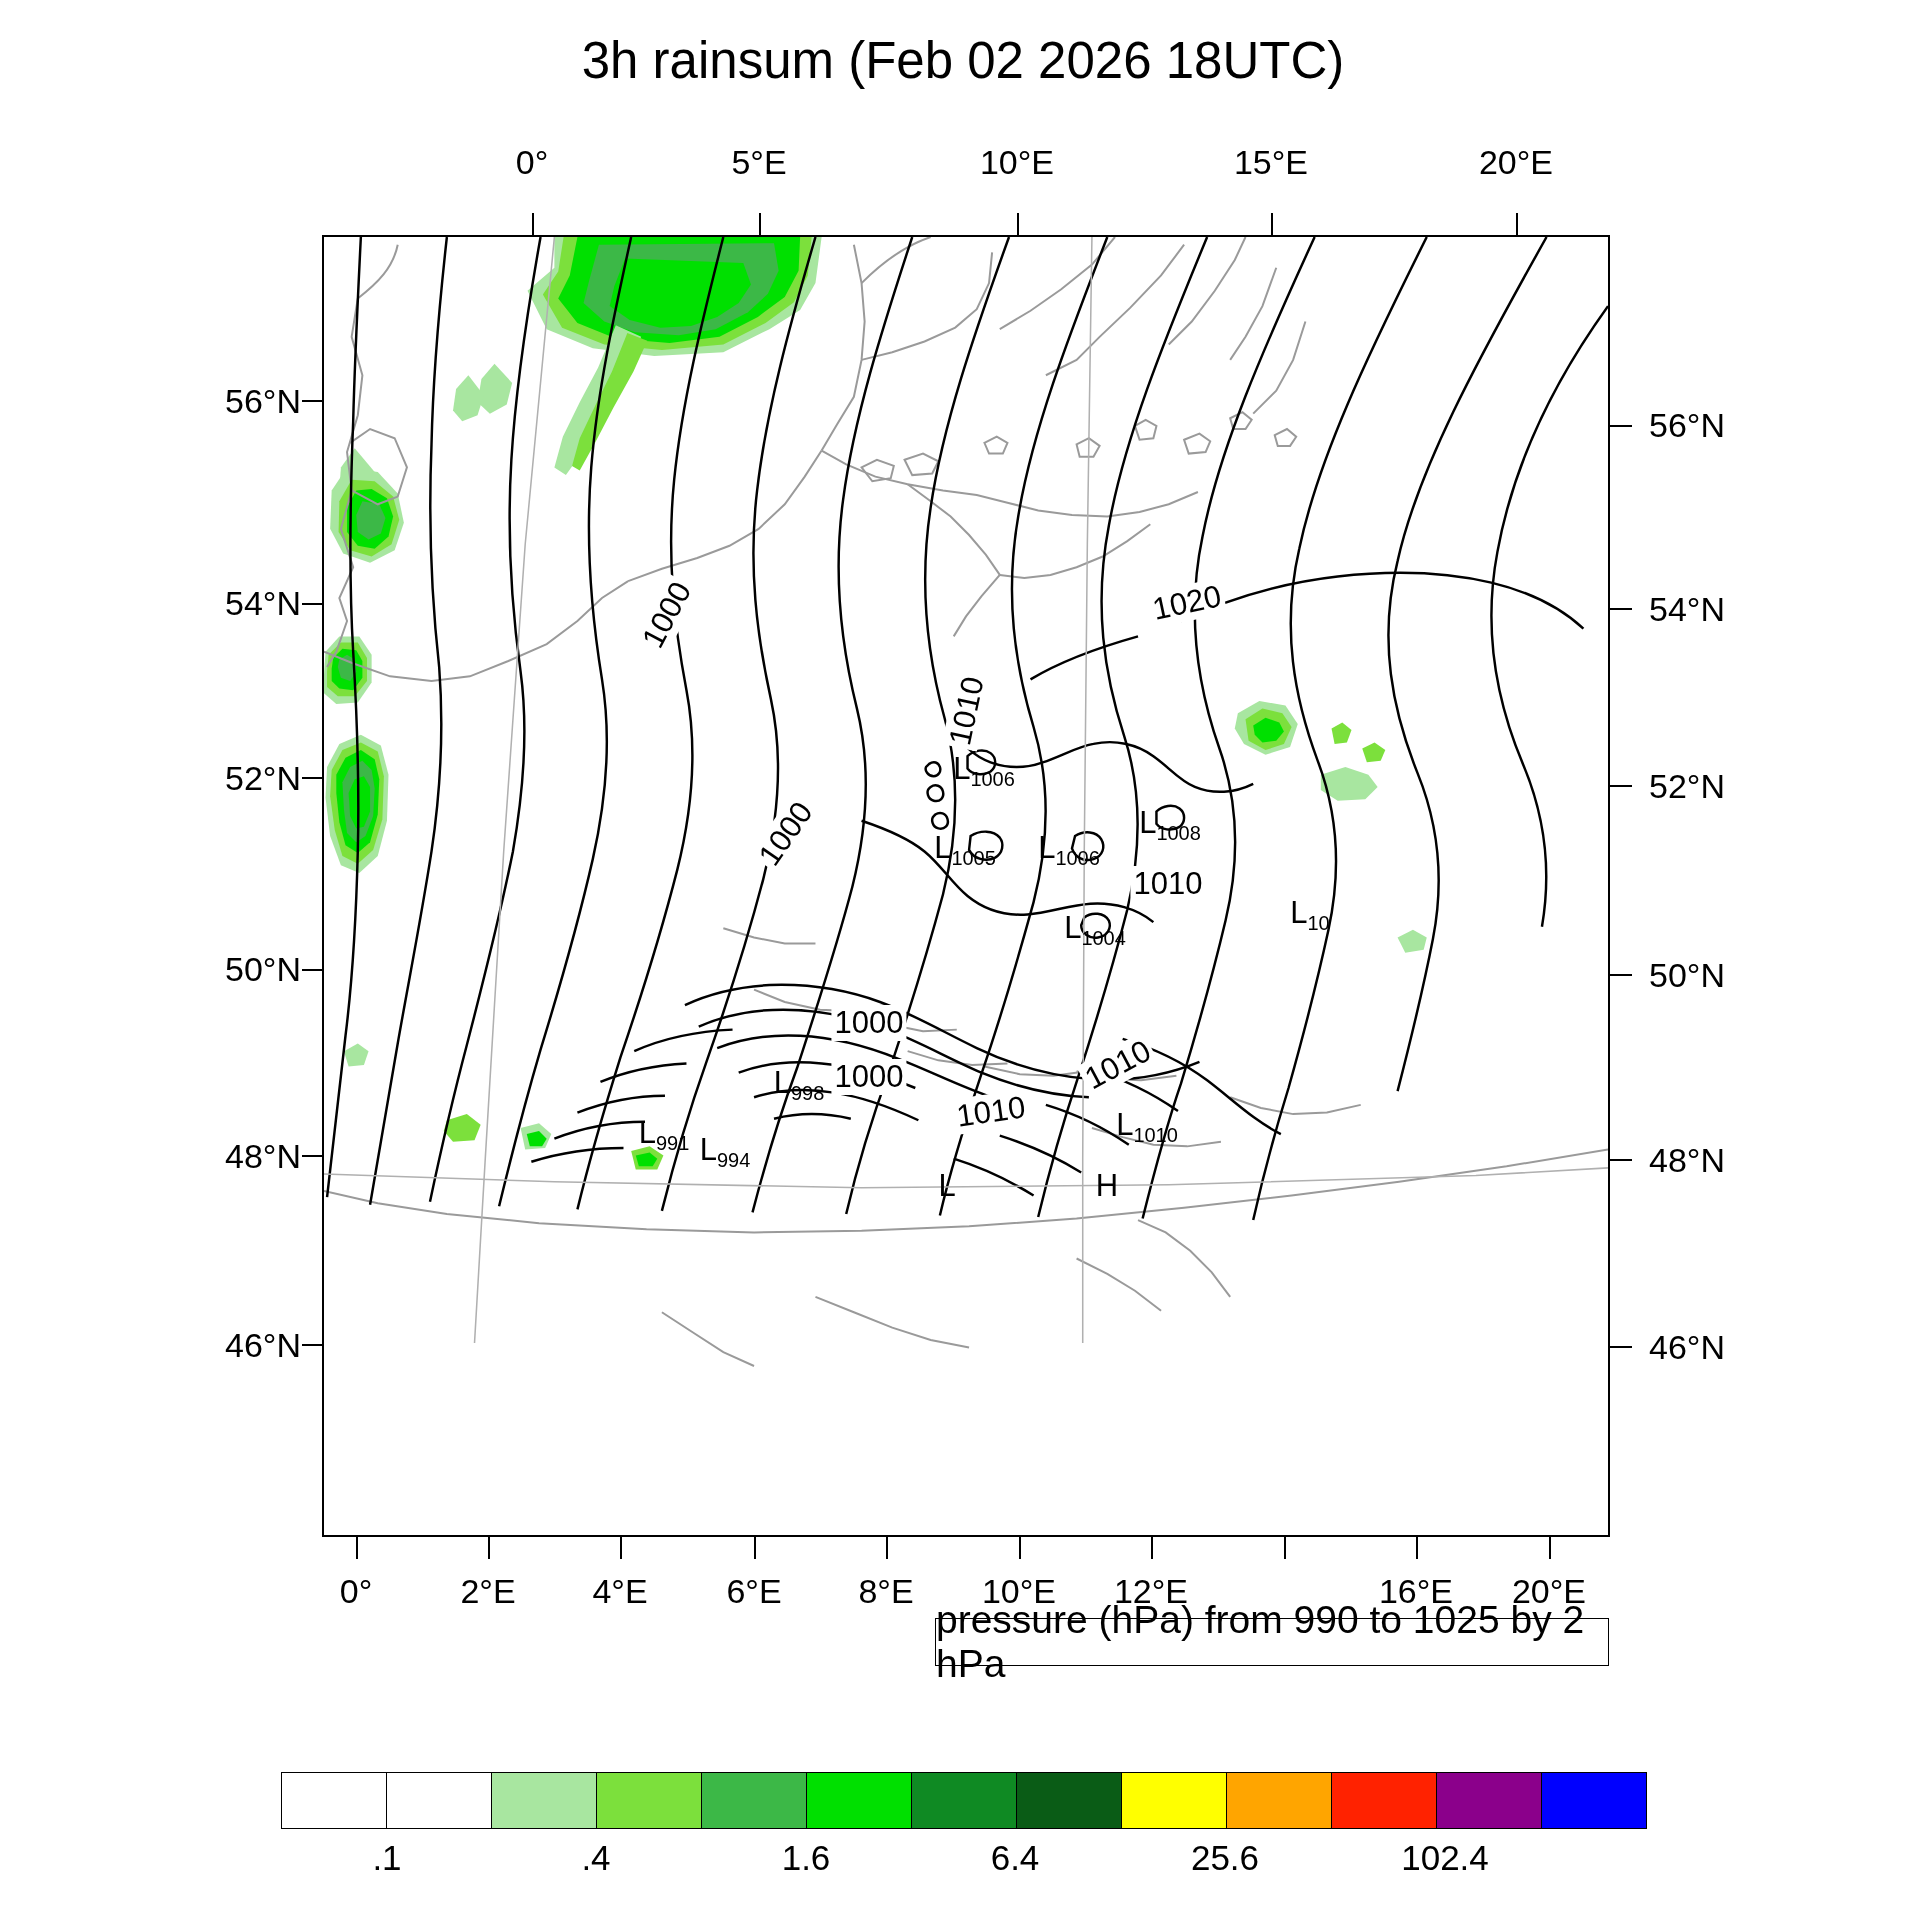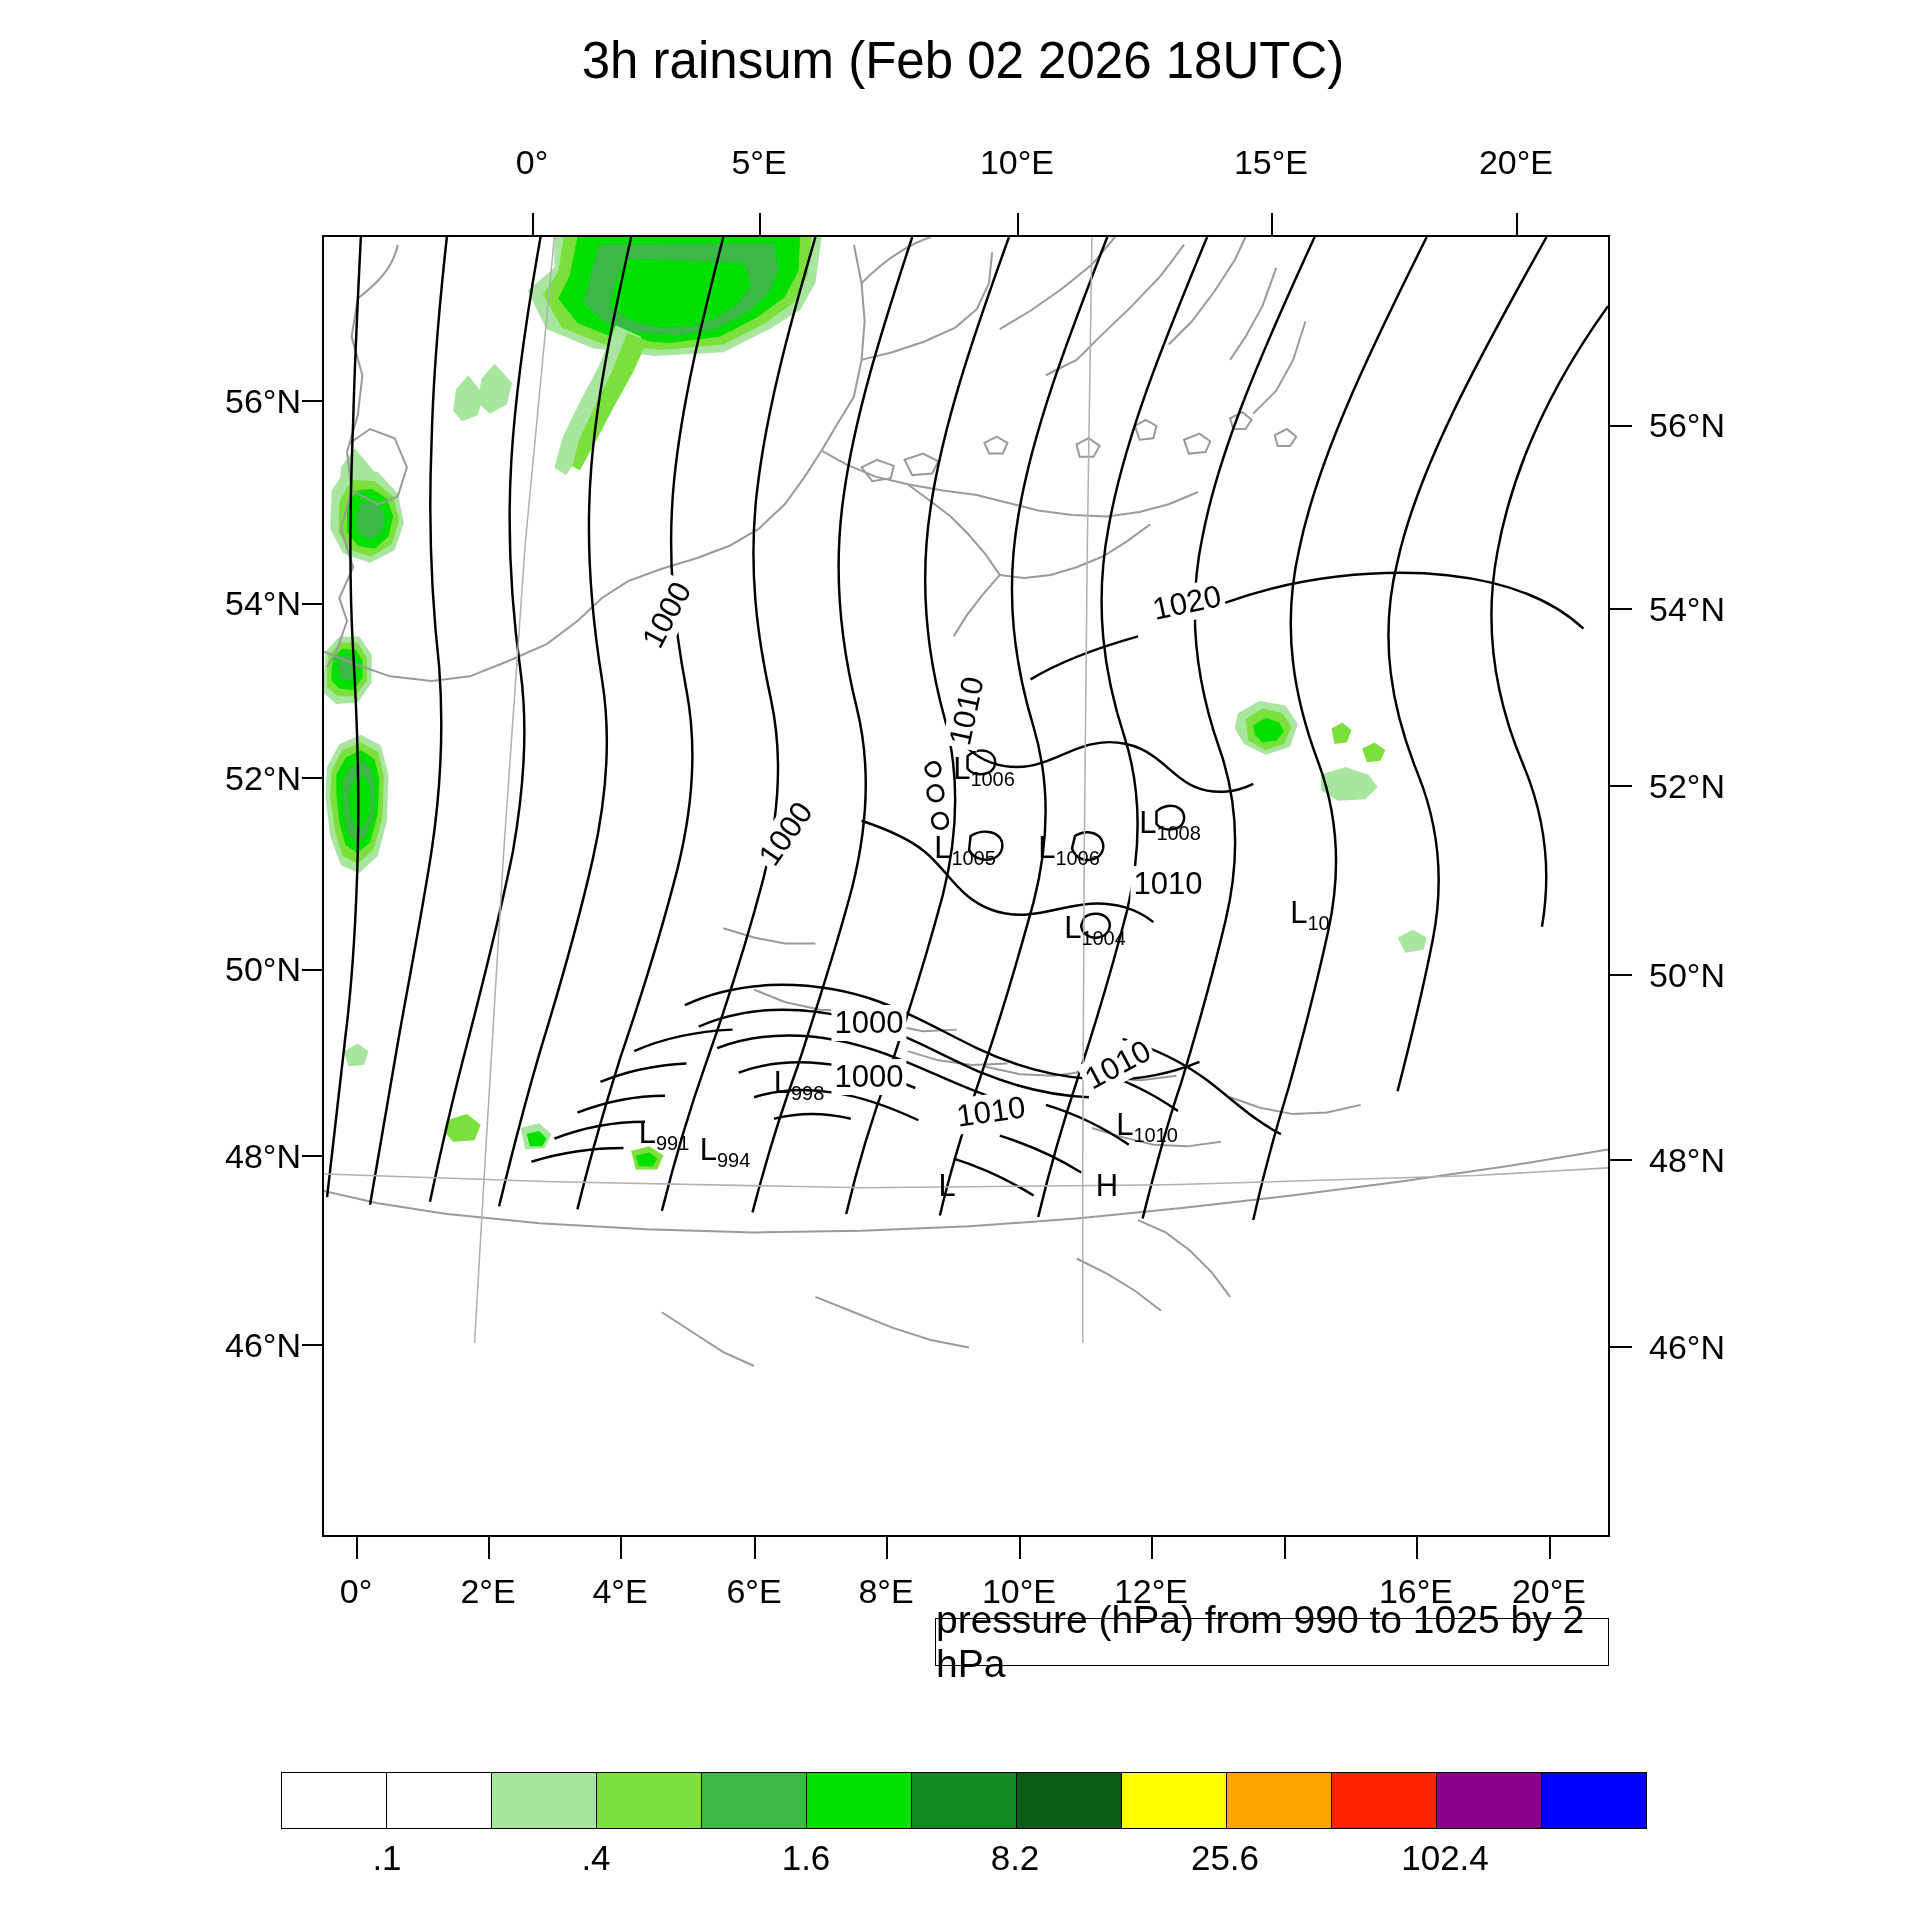--- a/index.html
+++ b/index.html
@@ -322,19 +322,19 @@
     <div class="cell" style="background:#ffa500"></div>
     <div class="cell" style="background:#ff2200"></div>
     <div class="cell" style="background:#8b008b"></div>
     <div class="cell" style="background:#0000ff"></div>
   </div>
 
   <div id="cbar-labels">
     <span style="left:106px;">.1</span>
     <span style="left:315px;">.4</span>
     <span style="left:525px;">1.6</span>
-    <span style="left:734px;">8.2</span>
+    <span style="left:734px;">6.4</span>
     <span style="left:944px;">25.6</span>
     <span style="left:1164px;">102.4</span>
   </div>
 
 </div>
 
 
 </body></html>

